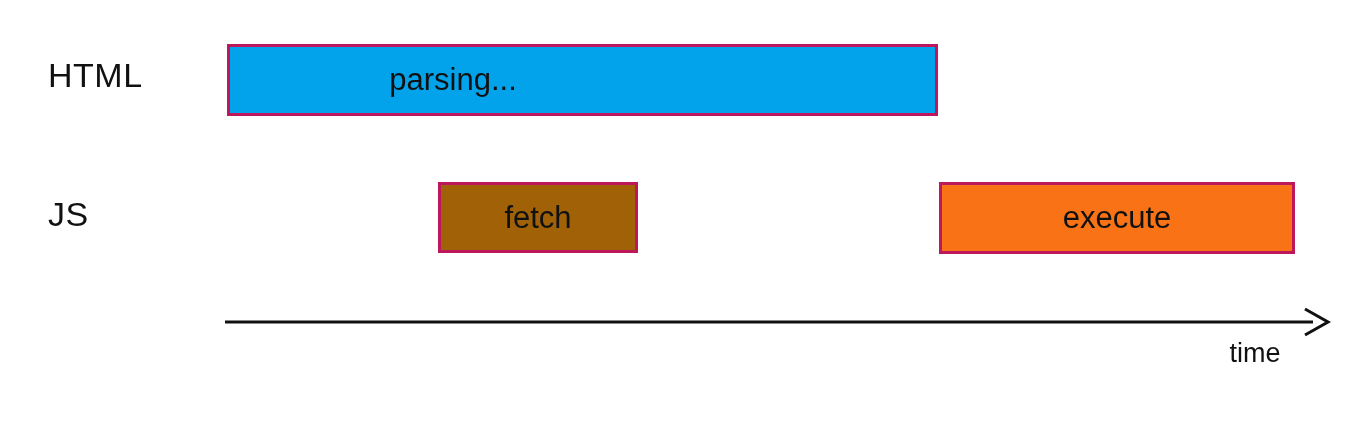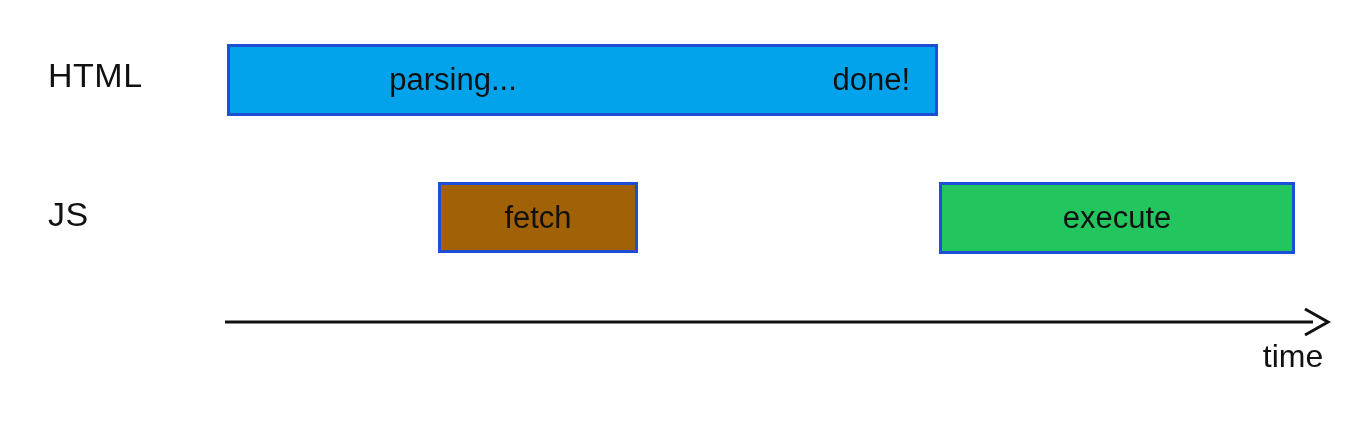--- a/index.html
+++ b/index.html
@@ -18,21 +18,21 @@
     font-size: 34px;
     line-height: 1;
     letter-spacing: 0.5px;
     white-space: nowrap;
   }
   .html-label { left: 48px; top: 58px; }
   .js-label   { left: 48px; top: 197px; text-align: center; }
   .bar {
     position: absolute;
     box-sizing: border-box;
-    border: 3px solid #1d4ed8;
+    border: 3px solid #be185d;
     display: flex;
     align-items: center;
     justify-content: center;
     font-size: 31px;
     white-space: nowrap;
   }
   .parsing-bar { left: 227px; top: 44px;  width: 711px; height: 72px; }
   .fetch-bar   { left: 438px; top: 182px; width: 200px; height: 71px; }
   .execute-bar { left: 939px; top: 182px; width: 356px; height: 72px; }
   .parsing-text {
@@ -44,45 +44,44 @@
     position: absolute;
     right: 25px; top: 50%;
     transform: translateY(-50%);
   }
   .time-axis {
     position: absolute;
     left: 200px; top: 298px;
   }
   .time-label {
     position: absolute;
-    left: 1293px; top: 340px;
+    left: 1255px; top: 340px;
     transform: translateX(-50%);
-    font-size: 32px;
+    font-size: 27px;
     line-height: 1;
   }
 </style>
 </head>
 <body>
 
 <div class="stage">
 
   <div class="row-label html-label">HTML</div>
 
   <div class="bar parsing-bar" style="background-color: rgb(3, 163, 236);">
     <span class="parsing-text">parsing...</span>
-    <span class="done-text">done!</span>
   </div>
 
   <div class="row-label js-label">JS</div>
 
   <div class="bar fetch-bar" style="background-color: #a16207;">
     <span>fetch</span>
   </div>
 
-  <div class="bar execute-bar" style="background-color: #22c55e;">
+  <div class="bar execute-bar" style="background-color: #f97316;">
     <span>execute</span>
   </div>
 
   <svg class="time-axis" width="1140" height="50" viewBox="0 0 1140 50">
     <line x1="25" y1="24" x2="1113" y2="24" stroke="#111111" stroke-width="3"></line>
     <polyline points="1105,11 1128,24 1105,37" fill="none" stroke="#111111" stroke-width="3" stroke-linejoin="miter"></polyline>
   </svg>
 
   <div class="time-label">time</div>
 

